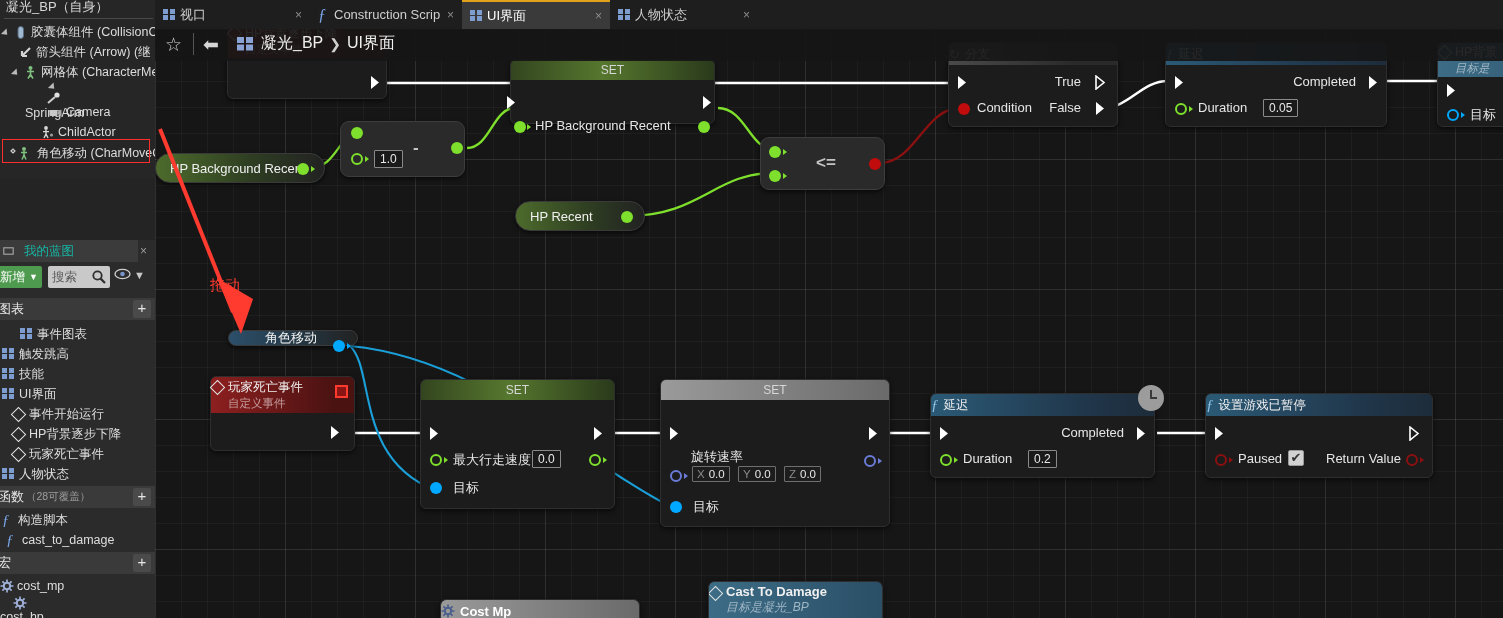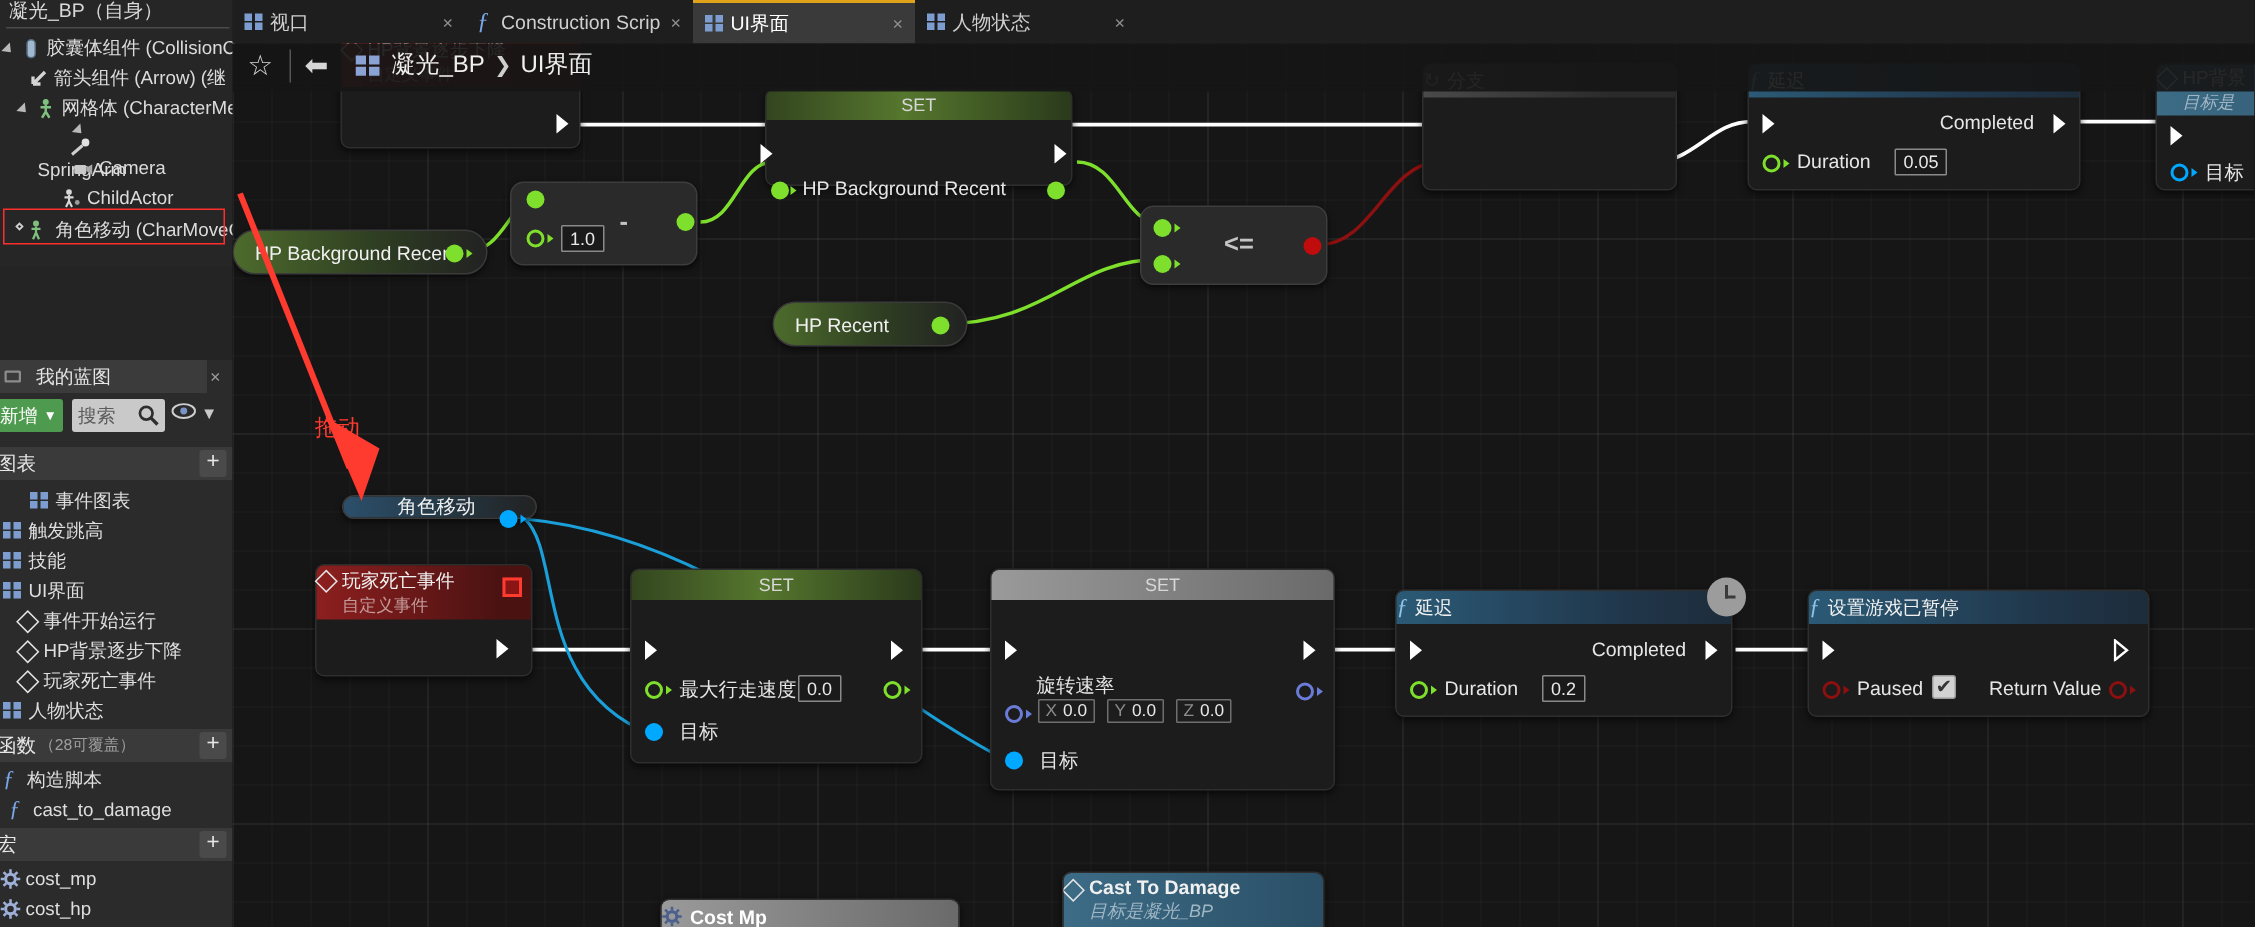--- a/index.html
+++ b/index.html
@@ -18,21 +18,21 @@
   .outliner-title { position: absolute; left: 6px; top: -2px; font-size: 13px; color: #d8d8d8; white-space: nowrap; }
   .outl-sep { position: absolute; left: 4px; right: 2px; top: 18px; height: 1px; background: #4a4a4a; }
   .tree-row { position: absolute; left: 0; height: 20px; display: flex; align-items: center; white-space: nowrap; font-size: 12.5px; color: #dcdcdc; }
   .tri { width: 9px; height: 9px; margin-right: 2px; position: relative; flex: none; }
   .tri::after { content: ""; position: absolute; left: 1px; top: 1px; border-left: 5px solid #b9b9b9; border-top: 4px solid transparent; border-bottom: 4px solid transparent; transform: rotate(45deg); transform-origin: 50% 50%; }
   .ic { width: 15px; height: 15px; margin-right: 3px; display: inline-block; flex: none; position: relative; }
   .selrow { position: absolute; left: 2px; top: 139px; width: 148px; height: 24px; border: 1px solid #ff2e2e; }
 
   .myblueprint { position: absolute; left: 0; top: 240px; width: 155px; height: 378px; background: #2b2b2b; }
   .mb-tab { position: absolute; left: 0; top: 0; width: 138px; height: 22px; background: #3b3b3b; display: flex; align-items: center; }
-  .mb-tab-label { font-size: 12.5px; color: #e5e5e5; margin-left: 4px; }
+  .mb-tab-label { font-size: 12.5px; color: #14b8a6; margin-left: 4px; }
   .mb-close { position: absolute; right: 8px; top: 4px; font-size: 12px; color: #9a9a9a; }
   .mb-toolbar { position: absolute; left: 0; top: 24px; width: 155px; height: 26px; }
   .btn-add { position: absolute; left: -4px; top: 2px; height: 22px; background: #4e9a4e; border-radius: 2px; display: flex; align-items: center; padding: 0 4px; color: #fff; font-size: 12.5px; }
   .btn-add .caret { margin-left: 4px; font-size: 9px; }
   .search-box { position: absolute; left: 48px; top: 2px; width: 62px; height: 22px; background: #c9c9c9; border-radius: 2px; display: flex; align-items: center; padding-left: 4px; color: #5b5b5b; font-size: 12.5px; }
   .mag { position: absolute; right: 3px; top: 3px; }
   .eye-btn { position: absolute; left: 114px; top: 4px; display: flex; align-items: center; color: #c8c8c8; font-size: 11px; }
 
   .sec-head { position: absolute; left: 0; width: 155px; height: 22px; background: #3a3a3a; display: flex; align-items: center; }
   .sec-head .t { font-size: 13px; color: #e8e8e8; margin-left: -2px; }
@@ -315,21 +315,21 @@
       </div>
       <div class="mb-row" style="top:336px;left:0px;">
         <span class="gear">
           <svg width="14" height="14" viewBox="0 0 14 14">
               <circle cx="7" cy="7" r="3.2" fill="none" stroke="#9fb0d8" stroke-width="2"></circle>
               <path d="M7 0.5 L7 3 M7 11 L7 13.5 M0.5 7 L3 7 M11 7 L13.5 7 M2.4 2.4 L4.2 4.2 M9.8 9.8 L11.6 11.6 M11.6 2.4 L9.8 4.2 M4.2 9.8 L2.4 11.6" stroke="#9fb0d8" stroke-width="1.7"></path>
             </svg>
         </span>
         <span>cost_mp</span>
       </div>
-      <div class="mb-row" style="top:356px;left:0px;">
+      <div class="mb-row" style="top:356px;left:0px;flex-direction:column;">
         <span class="gear">
           <svg width="14" height="14" viewBox="0 0 14 14">
               <circle cx="7" cy="7" r="3.2" fill="none" stroke="#9fb0d8" stroke-width="2"></circle>
               <path d="M7 0.5 L7 3 M7 11 L7 13.5 M0.5 7 L3 7 M11 7 L13.5 7 M2.4 2.4 L4.2 4.2 M9.8 9.8 L11.6 11.6 M11.6 2.4 L9.8 4.2 M4.2 9.8 L2.4 11.6" stroke="#9fb0d8" stroke-width="1.7"></path>
             </svg>
         </span>
         <span>cost_hp</span>
       </div>
     </div>
   </div>
@@ -474,20 +474,41 @@
       <span class="pin" style="left:8px;top:32px;background:#7ee02c;"></span>
       <span class="pin-arrow" style="left:22px;top:35px;border-left-color:#7ee02c;"></span>
       <span class="opsym" style="left:55px;top:15px;">&lt;=</span>
       <span class="pin" style="left:108px;top:20px;background:#c00c0c;"></span>
     </div>
 
     <div class="node" style="left:793px;top:13px;width:170px;height:85px;">
       <div class="node-hd hd-flow">
         <span class="loop-i">↻</span>
         <span style="font-size:12.5px;color:#cfcfcf;">分支</span>
+      </div>
+      <div class="node-body" style="height:62px;">
+        <span class="exec" style="left:8px;top:10px;">
+          <svg width="13" height="15" viewBox="0 0 13 15">
+              <path d="M1 1 L9 7.5 L1 14 Z" fill="#ffffff"></path>
+            </svg>
+        </span>
+        <span class="lbl" style="right:36px;top:9px;">True</span>
+        <span class="exec" style="left:146px;top:10px;">
+          <svg width="13" height="15" viewBox="0 0 13 15">
+              <path d="M1 1 L9 7.5 L1 14 Z" fill="none" stroke="#ffffff" stroke-width="1.6"></path>
+            </svg>
+        </span>
+        <span class="pin" style="left:9px;top:38px;background:#c00c0c;"></span>
+        <span class="lbl" style="left:28px;top:35px;">Condition</span>
+        <span class="lbl" style="right:36px;top:35px;">False</span>
+        <span class="exec" style="left:146px;top:36px;">
+          <svg width="13" height="15" viewBox="0 0 13 15">
+              <path d="M1 1 L9 7.5 L1 14 Z" fill="#ffffff"></path>
+            </svg>
+        </span>
       </div>
     </div>
 
     <div class="node" style="left:1010px;top:13px;width:222px;height:85px;">
       <div class="node-hd hd-fn">
         <span class="fx-i">ƒ</span>
         <span style="font-size:12.5px;">延迟</span>
       </div>
       <div class="node-body" style="height:62px;">
         <span class="exec" style="left:8px;top:10px;">

